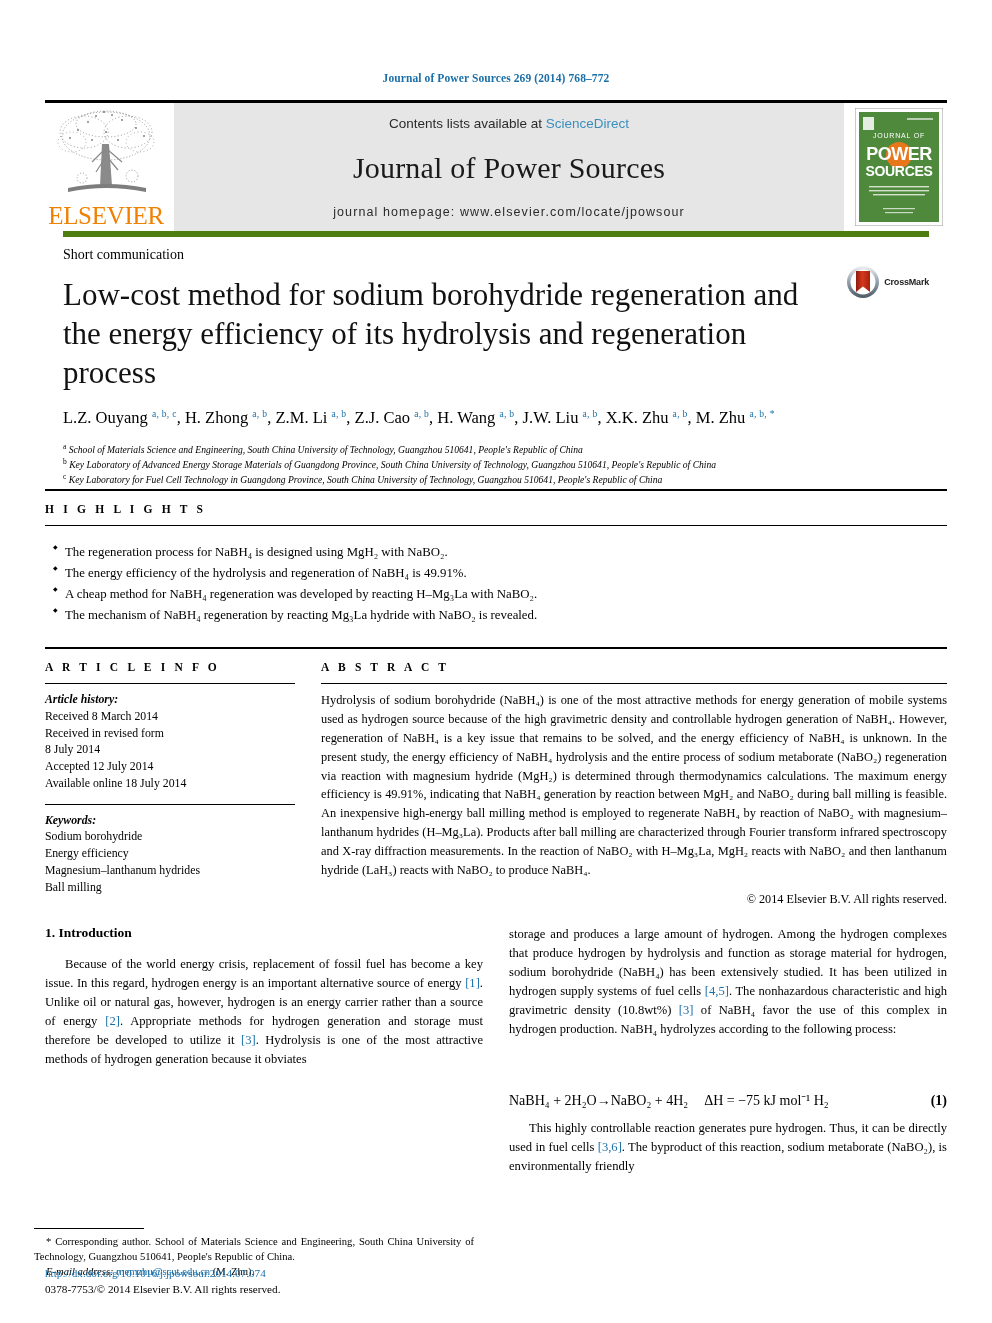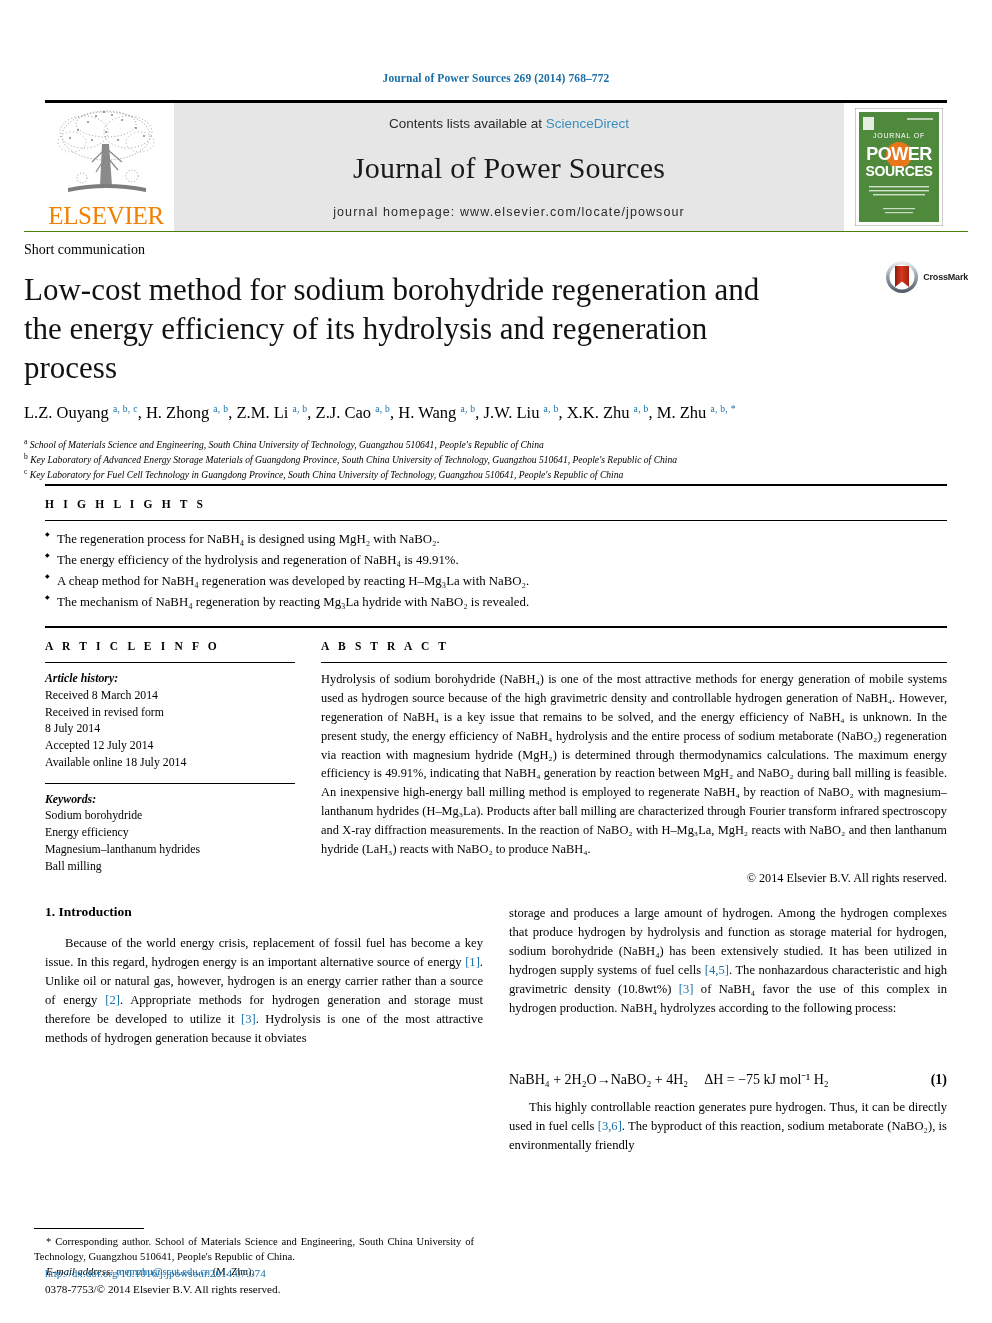--- a/index.html
+++ b/index.html
@@ -93,22 +93,22 @@
   .cover-thumb {
     flex: 0 0 96px;
     width: 96px;
     display: flex;
     align-items: center;
     justify-content: center;
   }
 
   
   .article-head {
-    margin: 0 24px;
-    border-top: 1px solid #4d7c0f;
+    margin: 0 63px;
+    border-top: 6px solid #4d7c0f;
     padding-top: 10px;
     position: relative;
   }
   .doctype {
     font-family: "Liberation Serif", serif;
     font-size: 14px;
     margin-bottom: 12px;
   }
   .title {
     font-family: "Liberation Serif", serif;
@@ -169,21 +169,21 @@
   .rule-thin { border-top: 1px solid #000; }
   .sec-label {
     font-family: "Liberation Serif", serif;
     font-size: 11.5px;
     font-weight: bold;
     letter-spacing: 3.2px;
     padding: 12px 0 10px 0;
   }
   .highlights-list {
     list-style: none;
-    margin: 0;
+    margin: 8px;
     padding: 8px 0 14px 0;
     font-size: 12.8px;
     line-height: 1.62;
   }
   .highlights-list li { position: relative; padding-left: 12px; }
   .highlights-list li::before {
     content: "\25C6";
     position: absolute;
     left: 0;
     top: 1px;

